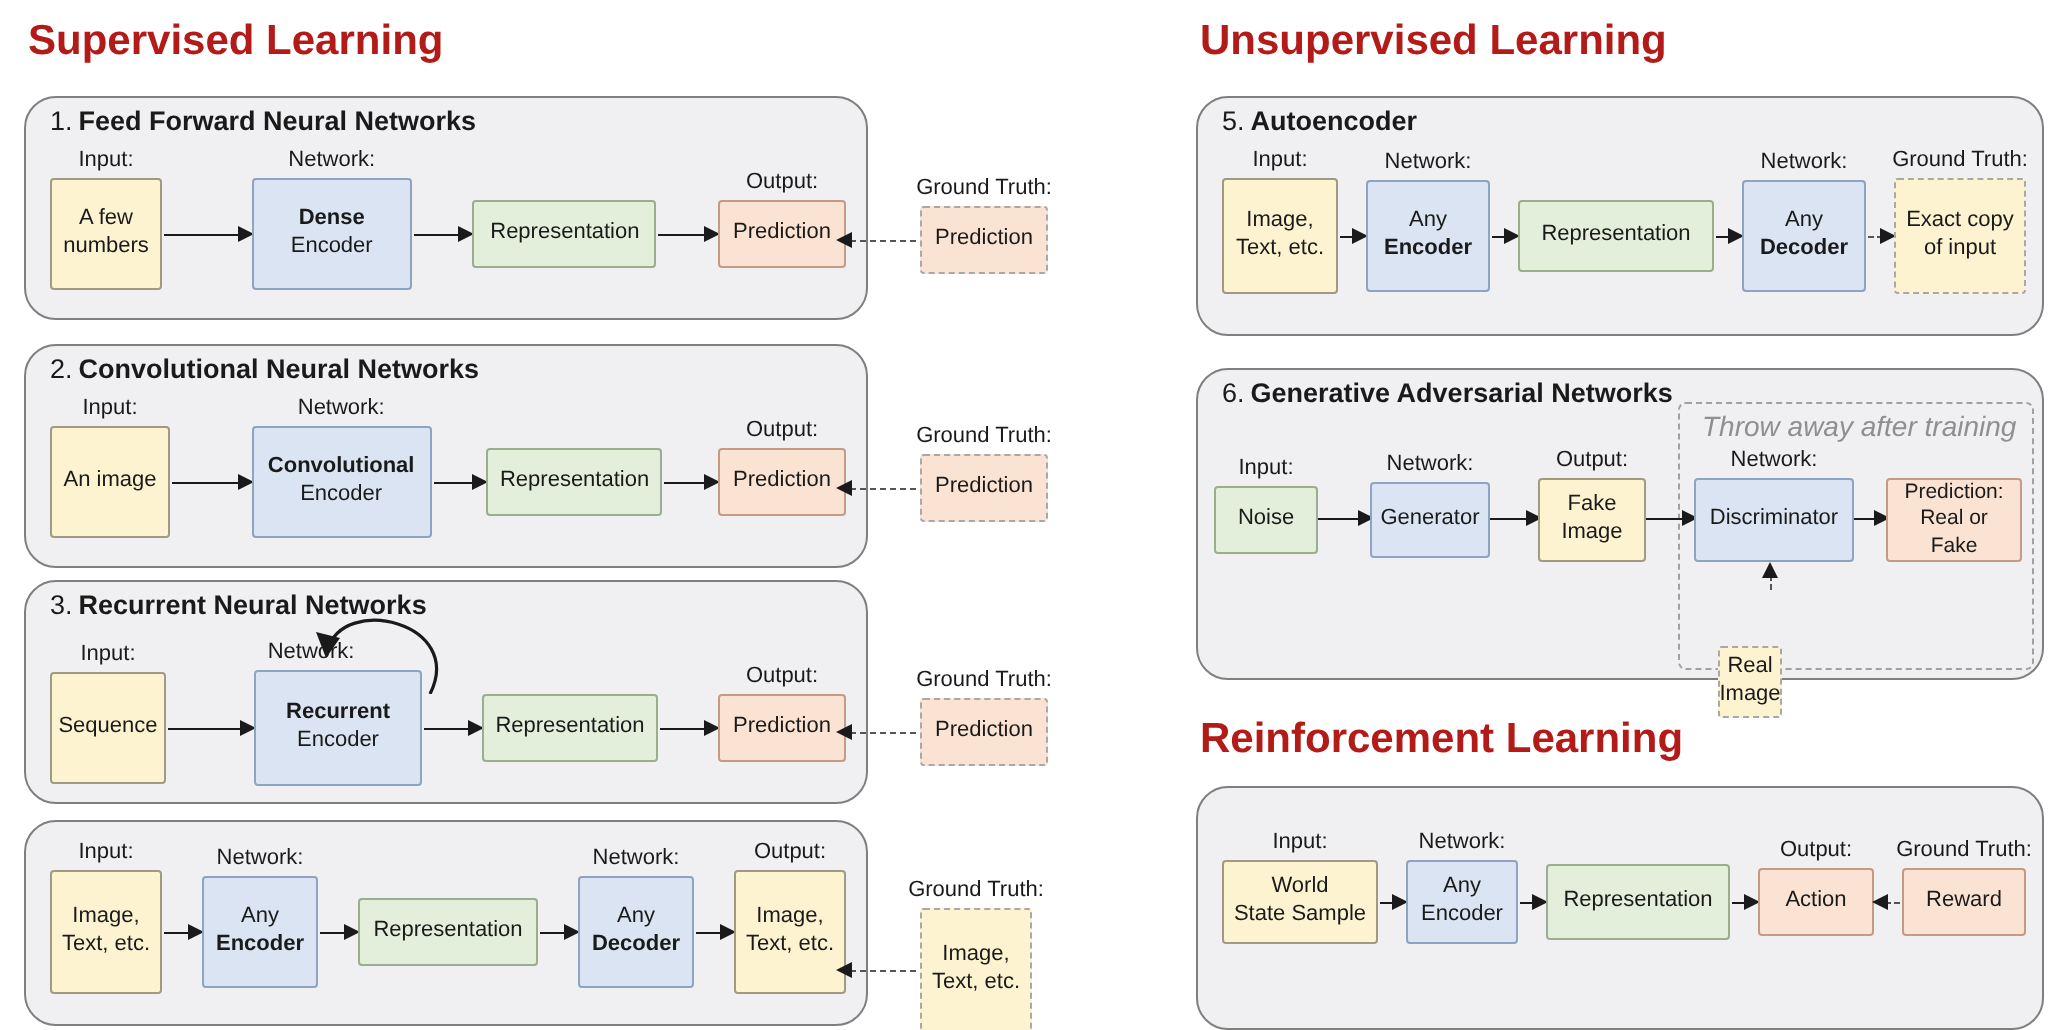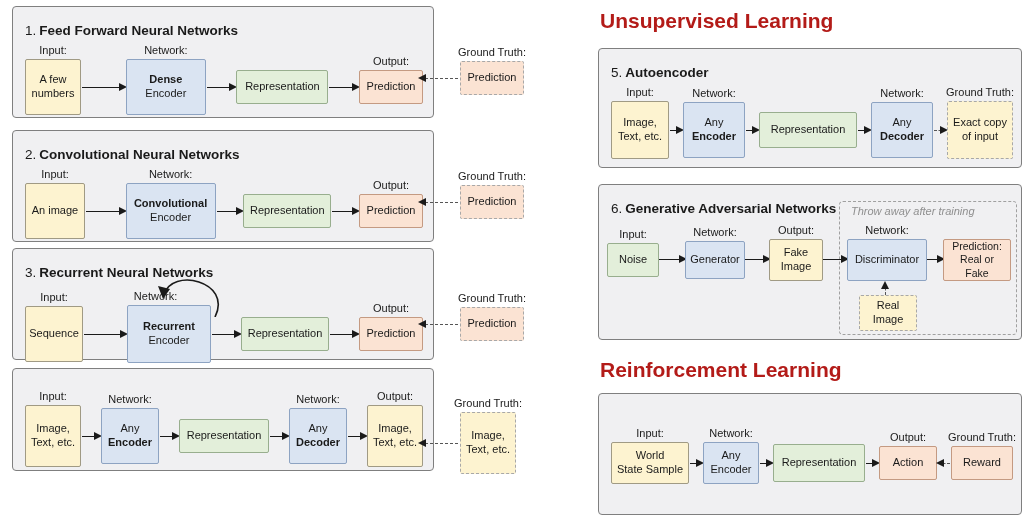--- a/index.html
+++ b/index.html
@@ -4,22 +4,22 @@
 <style>
   html,body{margin:0;padding:0;background:#ffffff;font-family:"Liberation Sans",sans-serif;}
   .canvas{position:relative;width:1024px;height:515px;background:#ffffff;overflow:hidden;}
   .col{position:absolute;top:6px;}
   .col-left{left:12px;width:522px;}
   .col-right{left:598px;width:426px;}
   .sec-h{font-size:21px;font-weight:700;color:#b31b18;margin:2px 0 14px 2px;line-height:26px;}
   .sec-h.mid{margin:17px 0 10px 2px;}
   .lrow{display:flex;align-items:flex-start;}
   .mb12{margin-bottom:12px;} .mb6{margin-bottom:6px;} .mb8{margin-bottom:8px;} .mb16{margin-bottom:16px;}
-  .panel{background:#f0f0f2;border:1.4px solid #7f7f7f;border-radius:4px;box-sizing:border-box;
-         padding:16px 10px 8px 12px;position:relative;flex:0 0 auto;}
+  .panel{background:#f0f0f2;border:1.4px solid #7f7f7f;border-radius:16px;box-sizing:border-box;
+         padding:4px 10px 8px 12px;position:relative;flex:0 0 auto;}
   .ptitle{font-size:13.5px;color:#1a1a1a;line-height:16px;white-space:nowrap;}
   .ptitle .num{font-weight:400;margin-right:3px;}
   .ptitle .t{font-weight:700;}
   .flow{display:flex;align-items:center;margin-top:20px;}
   .node{position:relative;flex:0 0 auto;}
   .nlabel{position:absolute;bottom:100%;left:50%;transform:translateX(-50%);margin-bottom:3px;
           font-size:11px;color:#1a1a1a;white-space:nowrap;}
   .box{display:flex;flex-direction:column;align-items:center;justify-content:center;text-align:center;
        font-size:11px;line-height:1.25;color:#1a1a1a;border:1.2px solid #8a8a8a;border-radius:2px;
        padding:2px 3px;box-sizing:border-box;}
@@ -44,28 +44,29 @@
   .loop{position:absolute;left:10px;bottom:calc(100% - 12px);}
   
   .anode{position:absolute;}
   .aarr{position:absolute;height:0;border-top:1.6px solid #1a1a1a;}
   .aarr::after{content:"";position:absolute;right:-2px;top:-4.8px;width:0;height:0;
                border-left:8px solid #1a1a1a;border-top:4px solid transparent;border-bottom:4px solid transparent;}
   .varr{position:absolute;width:0;border-left:1.6px dashed #555;}
   .varr::before{content:"";position:absolute;top:-2px;left:-4.8px;width:0;height:0;
                 border-bottom:8px solid #1a1a1a;border-left:4px solid transparent;border-right:4px solid transparent;}
   .throw{position:absolute;border:1.4px dashed #a0a0a0;border-radius:4px;}
-  .tnote{position:absolute;font-size:11px;font-style:italic;color:#8f8f8f;white-space:nowrap;}
+  .tnote{position:absolute;font-size:14px;font-style:italic;color:#8f8f8f;white-space:nowrap;}
 </style>
 </head>
 <body>
 
 <div class="canvas">
 
   <div class="col col-left">
+    <div class="sec-h">Supervised Learning</div>
 
     <div class="lrow mb12">
       <div class="panel" style="width:422px;height:112px;">
         <div class="ptitle">
           <span class="num">1.</span><span class="t">Feed Forward Neural Networks</span>
         </div>
         <div class="flow">
           <div class="node">
             <div class="nlabel">Input:</div>
             <div class="box yellow" style="width:56px;height:56px;">A few numbers</div>
@@ -298,21 +299,21 @@
 
       <div class="anode" style="left:344px;top:54px;">
         <div class="box orange" style="width:68px;height:42px;font-size:10.5px;">
           <span>Prediction:</span>
           <span>Real or Fake</span>
         </div>
       </div>
 
       <div class="varr" style="left:286px;top:98px;height:12px;"></div>
       <div class="anode" style="left:260px;top:110px;">
-        <div class="box yellow dashed" style="width:58px;height:36px;">
+        <div class="box yellow dashed" style="width:32px;height:36px;margin-top:28px;">
           <span>Real</span>
           <span>Image</span>
         </div>
       </div>
     </div>
 
     <div class="sec-h mid">Reinforcement Learning</div>
 
     <div class="panel" style="width:424px;height:122px;">
       <div class="flow" style="margin-top:32px;">

